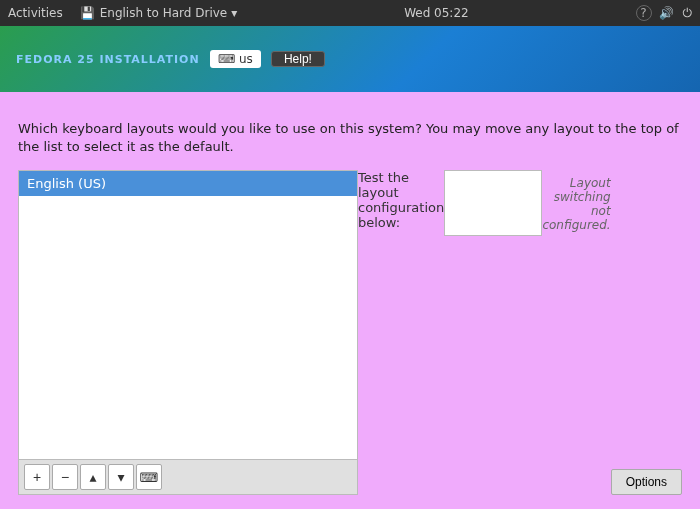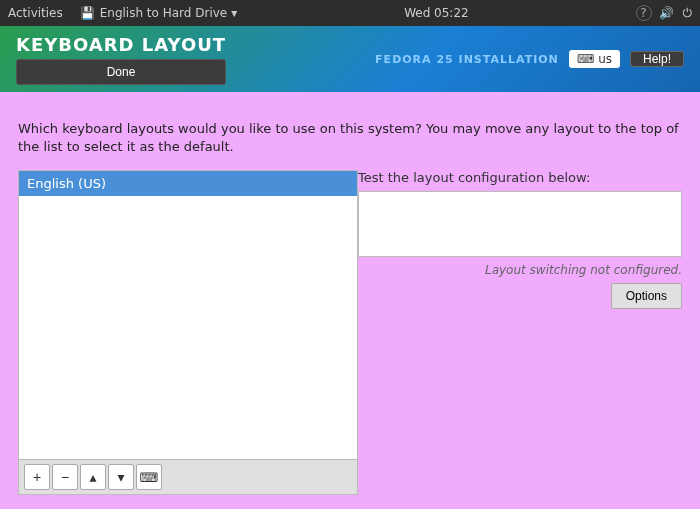--- a/index.html
+++ b/index.html
@@ -65,21 +65,21 @@
       background: #e0e0e0; border: 1px solid #bbb; border-top: none;
       padding: 4px 5px;
     }
     .toolbar-btn {
       background: white; border: 1px solid #aaa; width: 26px; height: 26px;
       cursor: pointer; display: flex; align-items: center; justify-content: center;
       font-size: 14px; border-radius: 2px; color: #333;
     }
 
     
-    #test-panel { flex: 1; display: flex; flex-direction: column; }
+    #test-panel { flex: 1; display: flex; flex-direction: row; }
     #test-label { font-size: 13px; color: #333; margin-bottom: 6px; }
     #test-input-area {
       border: 1px solid #bbb; background: white; height: 66px; resize: none;
       font-size: 13px; padding: 4px; outline: none; width: 100%;
     }
     #layout-switching-note {
       font-size: 12px; color: #666; font-style: italic;
       text-align: right; margin-top: 6px; margin-bottom: 6px;
     }
     #options-button {
@@ -101,24 +101,20 @@
   </div>
   <div id="topbar-center">Wed 05:22</div>
   <div id="topbar-right">
     <span style="color:#aaa;font-size:12px;border:1px solid #666;border-radius:50%;width:16px;height:16px;display:inline-flex;align-items:center;justify-content:center;cursor:pointer;">?</span>
     <span style="cursor:pointer;">🔊</span>
     <span style="cursor:pointer;">⏻</span>
   </div>
 </div>
 
 <div id="header">
-  <div id="header-left">
-    <span id="page-title">KEYBOARD LAYOUT</span>
-    <button id="done-button">Done</button>
-  </div>
   <div id="header-right">
     <span id="fedora-label">FEDORA 25 INSTALLATION</span>
     <div id="lang-badge">
       <span>⌨</span>
       <span>us</span>
     </div>
     <button id="help-button">Help!</button>
   </div>
 </div>
 

